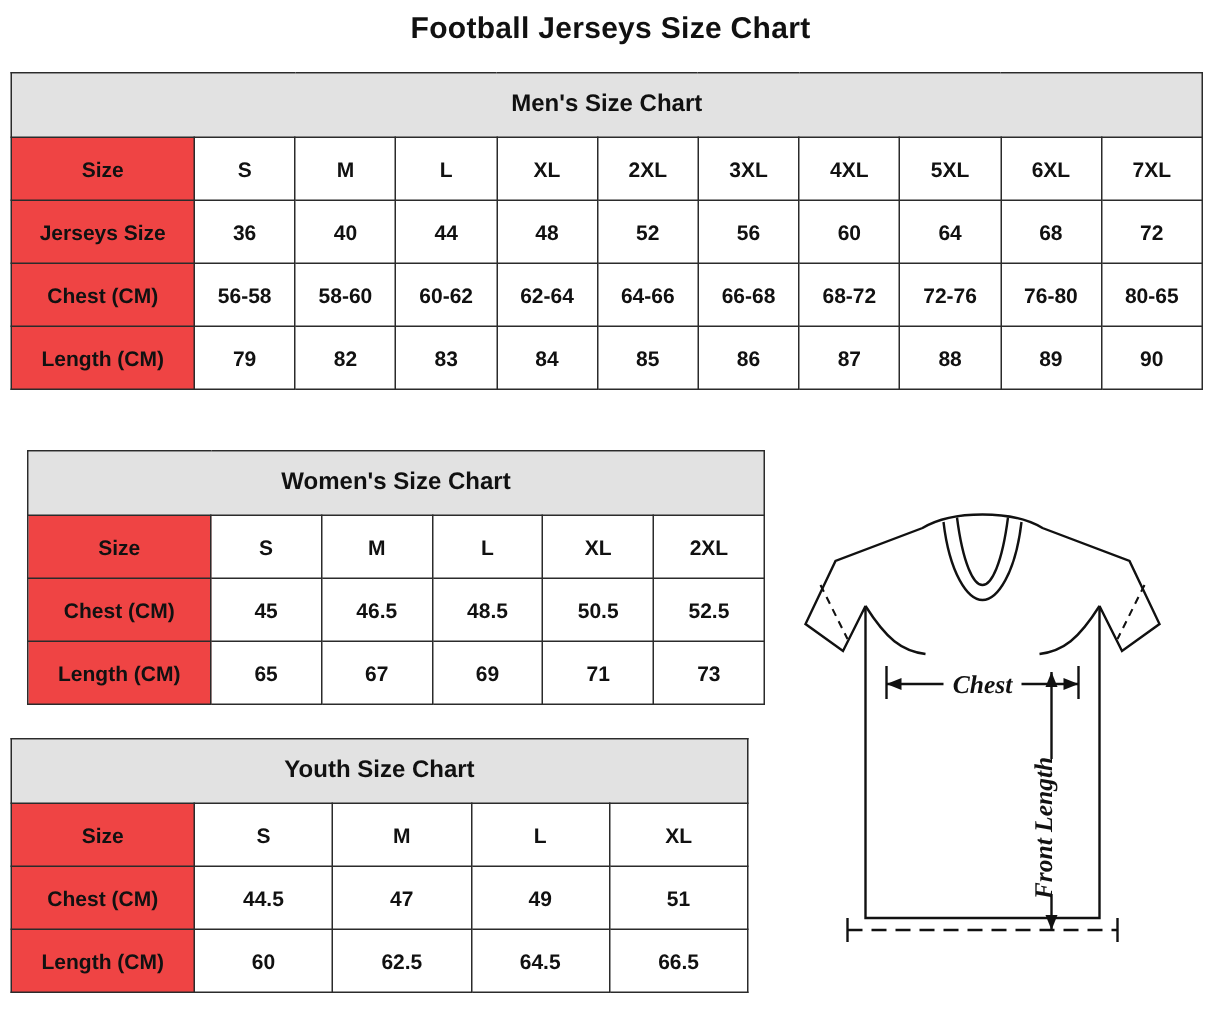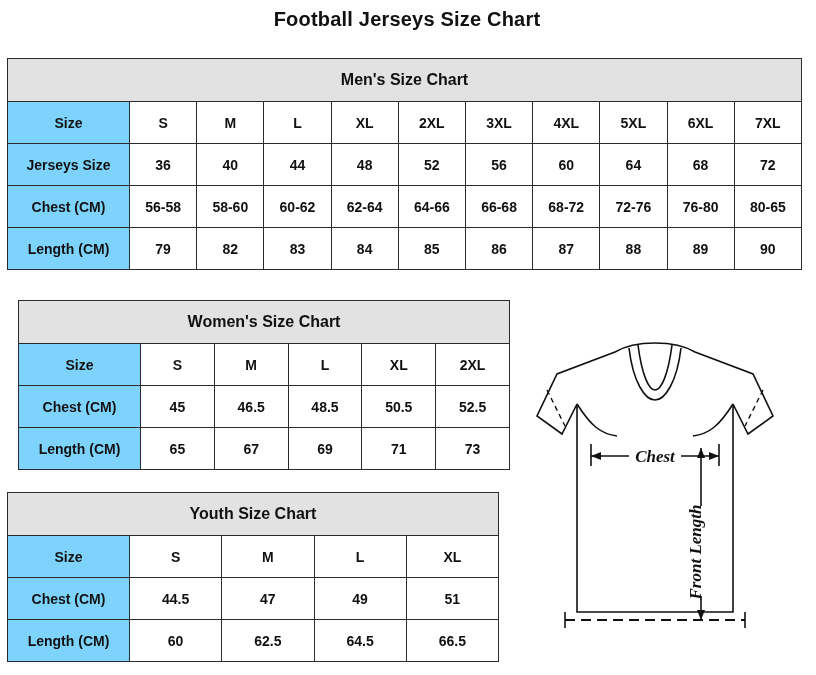--- a/index.html
+++ b/index.html
@@ -38,28 +38,28 @@
     height: 41px;
     background: #ffffff;
   }
   table.size-table .caption-cell {
     background: #e2e2e2;
     font-size: 16px;
     font-weight: bold;
     height: 42px;
   }
   table.size-table .rowhead {
-    background: #7dd3fc;
+    background: #ef4444;
   }
 
   
   #mens-wrap {
     position: absolute;
     left: 7px;
-    top: 58px;
+    top: 48px;
     width: 632px;
   }
   #mens-table { width: 795px; }
   #mens-table col.c0 { width: 122px; }
 
   
   #womens-wrap {
     position: absolute;
     left: 18px;
     top: 300px;

